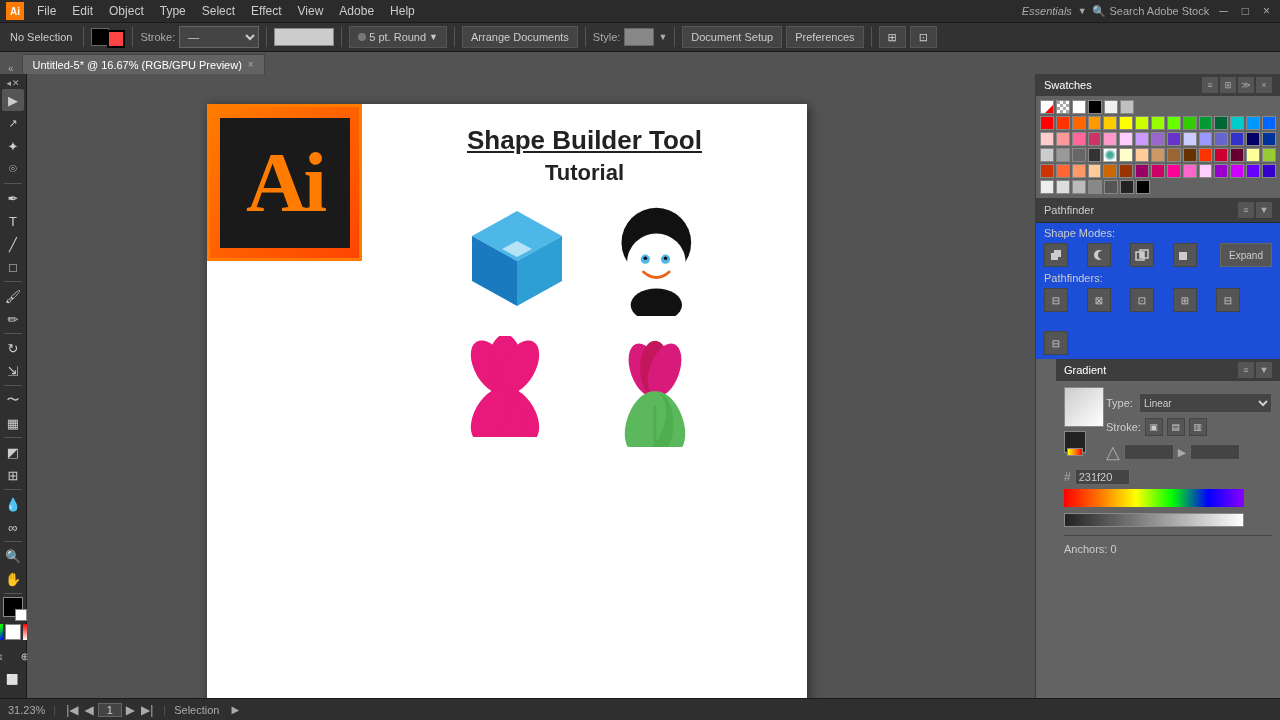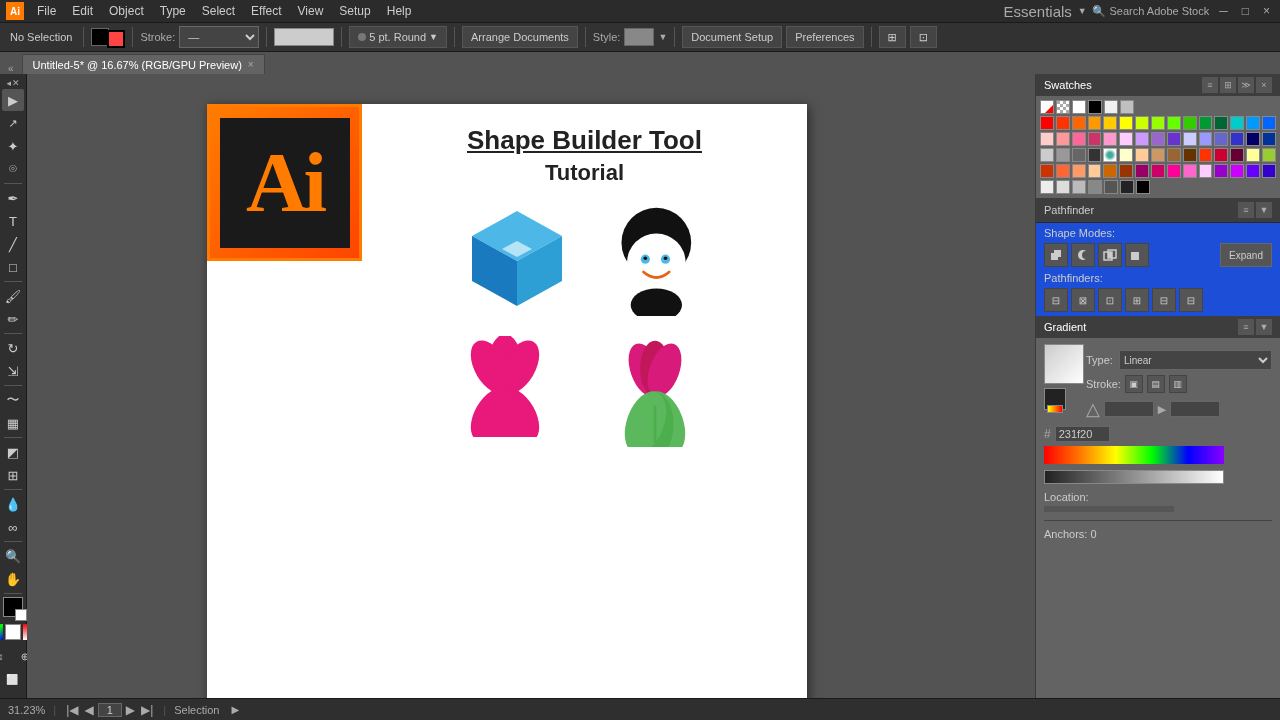--- a/index.html
+++ b/index.html
@@ -263,41 +263,41 @@
     .swatch-row { display: flex; gap: 2px; align-items: center; }
     .swatch {
       width: 14px; height: 14px;
       border: 1px solid #888;
       cursor: pointer;
     }
 
     
     #pathfinder-panel { flex: 0 0 auto; background: #1d4ed8; }
     .pathfinder-section { padding: 4px 8px; font-size: 11px; color: #ccc; }
-    .pathfinder-row { display: flex; gap: 3px; margin-top: 4px; flex-wrap: wrap; }
+    .pathfinder-row { display: flex; gap: 19px; margin-top: 4px; flex-wrap: wrap; }
     .pf-btn {
       width: 24px; height: 24px;
       background: #555;
       border: 1px solid #444;
       cursor: pointer;
       display: flex; align-items: center; justify-content: center;
       font-size: 10px; color: #ccc;
     }
     .pf-expand {
       background: #555;
       border: 1px solid #666;
       color: #ccc;
       font-size: 10px;
       padding: 2px 8px;
       cursor: pointer;
       margin-left: auto;
     }
 
     
-    #gradient-panel { flex: 1; background: #636363; }
+    #gradient-panel { flex: 1; background: #636363; padding-left: 20px; }
     .gradient-header {
       background: #3d3d3d;
       padding: 3px 8px;
       font-size: 11px;
       display: flex; justify-content: space-between; align-items: center;
     }
     .gradient-content { padding: 6px 8px; }
     .gradient-preview {
       width: 40px; height: 40px;
       background: linear-gradient(135deg, #ccc, #fff);
@@ -351,24 +351,24 @@
   <div class="ai-logo-small">
     <span>Ai</span>
   </div>
   <div class="menu-item">File</div>
   <div class="menu-item">Edit</div>
   <div class="menu-item">Object</div>
   <div class="menu-item">Type</div>
   <div class="menu-item">Select</div>
   <div class="menu-item">Effect</div>
   <div class="menu-item">View</div>
-  <div class="menu-item">Setup</div>
+  <div class="menu-item">Adobe</div>
   <div class="menu-item">Help</div>
   <div style="margin-left:auto;display:flex;gap:6px;align-items:center;">
-    <span style="font-size:15px;color:#aaa;">Essentials</span>
+    <span style="font-size:11px;color:#aaa;font-style:italic;">Essentials</span>
     <span style="font-size:9px;color:#aaa;">▼</span>
     <span style="font-size:11px;color:#aaa;">🔍 Search Adobe Stock</span>
     <span style="padding:0 4px;cursor:pointer;color:#aaa;">─</span>
     <span style="padding:0 4px;cursor:pointer;color:#aaa;">□</span>
     <span style="padding:0 4px;cursor:pointer;color:#aaa;">×</span>
   </div>
 </div>
 
 <div id="toolbar">
   <span style="font-size:11px;color:#ccc;padding:0 4px;">No Selection</span>
@@ -745,24 +745,20 @@
               <input type="text" style="width: 50px; background: rgb(68, 68, 68); border: 1px solid rgb(102, 102, 102); color: rgb(204, 204, 204); font-size: 11px; padding: 1px 3px;" value="">
             </div>
           </div>
         </div>
         <div style="display:flex;align-items:center;gap:4px;margin-top:6px;">
           <span style="color:#aaa;font-size:12px;">#</span>
           <input type="text" style="width: 55px; background: rgb(68, 68, 68); border: 1px solid rgb(102, 102, 102); color: rgb(204, 204, 204); font-size: 11px; padding: 1px 3px;" value="231f20">
         </div>
         <div class="gradient-rainbow"></div>
         <div class="gradient-bar"></div>
-        <div style="margin-top:6px;">
-          <span class="grad-label">Location:</span>
-          <div style="width:130px;height:6px;background:#555;margin-top:2px;cursor:pointer;"></div>
-        </div>
         <div style="margin-top:8px;border-top:1px solid #444;padding-top:6px;">
           <span class="grad-label">Anchors: 0</span>
         </div>
       </div>
     </div>
   </div>
 
 </div>
 
 <div id="status-bar">

